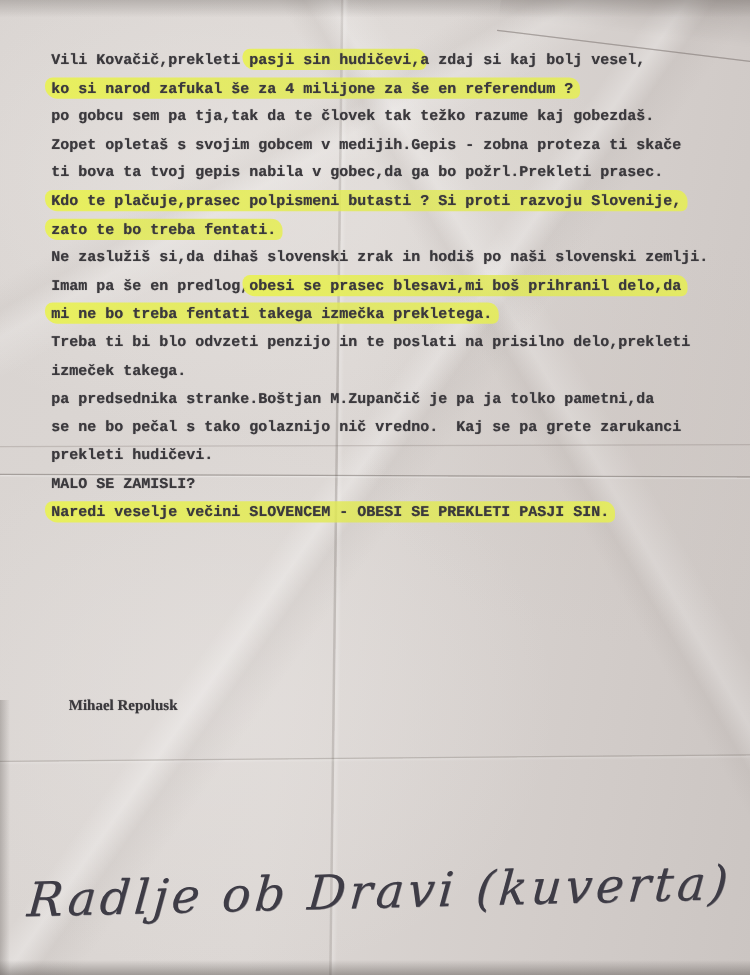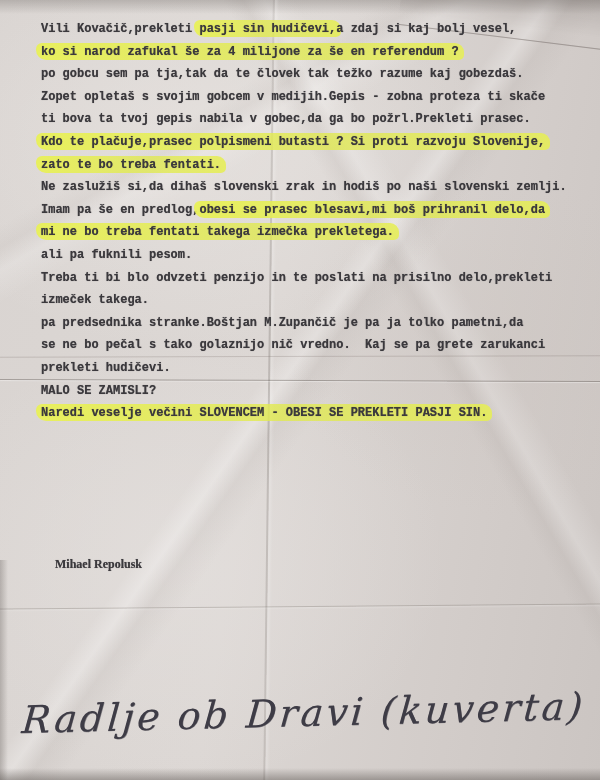--- a/index.html
+++ b/index.html
@@ -40,21 +40,21 @@
     background:linear-gradient(to bottom, rgba(112,105,100,0.14), rgba(112,105,100,0.30) 45%, rgba(112,105,100,0.20));
     box-shadow:2px 0 3px rgba(255,255,255,0.35);transform:rotate(0.7deg);}
   .crease-h1{position:absolute;left:0;top:356px;width:600px;height:1px;
     background:rgba(118,110,106,0.26);transform:rotate(-0.15deg);}
   .crease-h2{position:absolute;left:0;top:380px;width:600px;height:1px;
     background:rgba(100,93,89,0.45);box-shadow:0 1px 1px rgba(255,255,255,0.4);transform:rotate(0.2deg);}
   .crease-h3{position:absolute;left:0;top:606px;width:600px;height:1px;
     background:rgba(112,105,100,0.30);box-shadow:0 1px 2px rgba(255,255,255,0.35);transform:rotate(-0.5deg);}
   
   .letter{
-    position:absolute;left:41px;top:18px;width:560px;
+    position:absolute;left:41px;top:37px;width:560px;
     font-family:"Liberation Mono",monospace;
     font-size:12px;font-weight:700;letter-spacing:0;
     color:var(--ink,#3b393d);
     text-shadow:0 0 0.7px rgba(59,57,61,0.75);
   }
   .line{height:22.6px;line-height:22.6px;white-space:pre;}
   .hl{
     background:linear-gradient(92deg, rgba(233,241,84,0.92), rgba(224,233,79,0.78) 60%, rgba(230,238,86,0.88));
     border-radius:6px 9px 5px 10px;
     padding:2px 5px 1px 5px;margin:-2px -5px -1px -5px;
@@ -94,21 +94,20 @@
       <div class="line"><span>Vili Kovačič,prekleti </span><span class="hl">pasji sin hudičevi,</span><span>a zdaj si kaj bolj vesel,</span></div>
       <div class="line"><span class="hl">ko si narod zafukal še za 4 milijone za še en referendum ?</span></div>
       <div class="line"><span>po gobcu sem pa tja,tak da te človek tak težko razume kaj gobezdaš.</span></div>
       <div class="line"><span>Zopet opletaš s svojim gobcem v medijih.Gepis - zobna proteza ti skače</span></div>
       <div class="line"><span>ti bova ta tvoj gepis nabila v gobec,da ga bo požrl.Prekleti prasec.</span></div>
       <div class="line"><span class="hl">Kdo te plačuje,prasec polpismeni butasti ? Si proti razvoju Slovenije,</span></div>
       <div class="line"><span class="hl">zato te bo treba fentati.</span></div>
       <div class="line"><span>Ne zaslužiš si,da dihaš slovenski zrak in hodiš po naši slovenski zemlji.</span></div>
       <div class="line"><span>Imam pa še en predlog,</span><span class="hl">obesi se prasec blesavi,mi boš prihranil delo,da</span></div>
       <div class="line"><span class="hl">mi ne bo treba fentati takega izmečka prekletega.</span></div>
-      <div class="line"><span>ali pa fuknili pesom.</span></div>
       <div class="line"><span>Treba ti bi blo odvzeti penzijo in te poslati na prisilno delo,prekleti</span></div>
       <div class="line"><span>izmeček takega.</span></div>
       <div class="line"><span>pa predsednika stranke.Boštjan M.Zupančič je pa ja tolko pametni,da</span></div>
       <div class="line"><span>se ne bo pečal s tako golaznijo nič vredno.  Kaj se pa grete zarukanci</span></div>
       <div class="line"><span>prekleti hudičevi.</span></div>
       <div class="line"><span>MALO SE ZAMISLI?</span></div>
       <div class="line"><span class="hl">Naredi veselje večini SLOVENCEM - OBESI SE PREKLETI PASJI SIN.</span></div>
     </div>
 
   <div class="signature">Mihael Repolusk</div>

